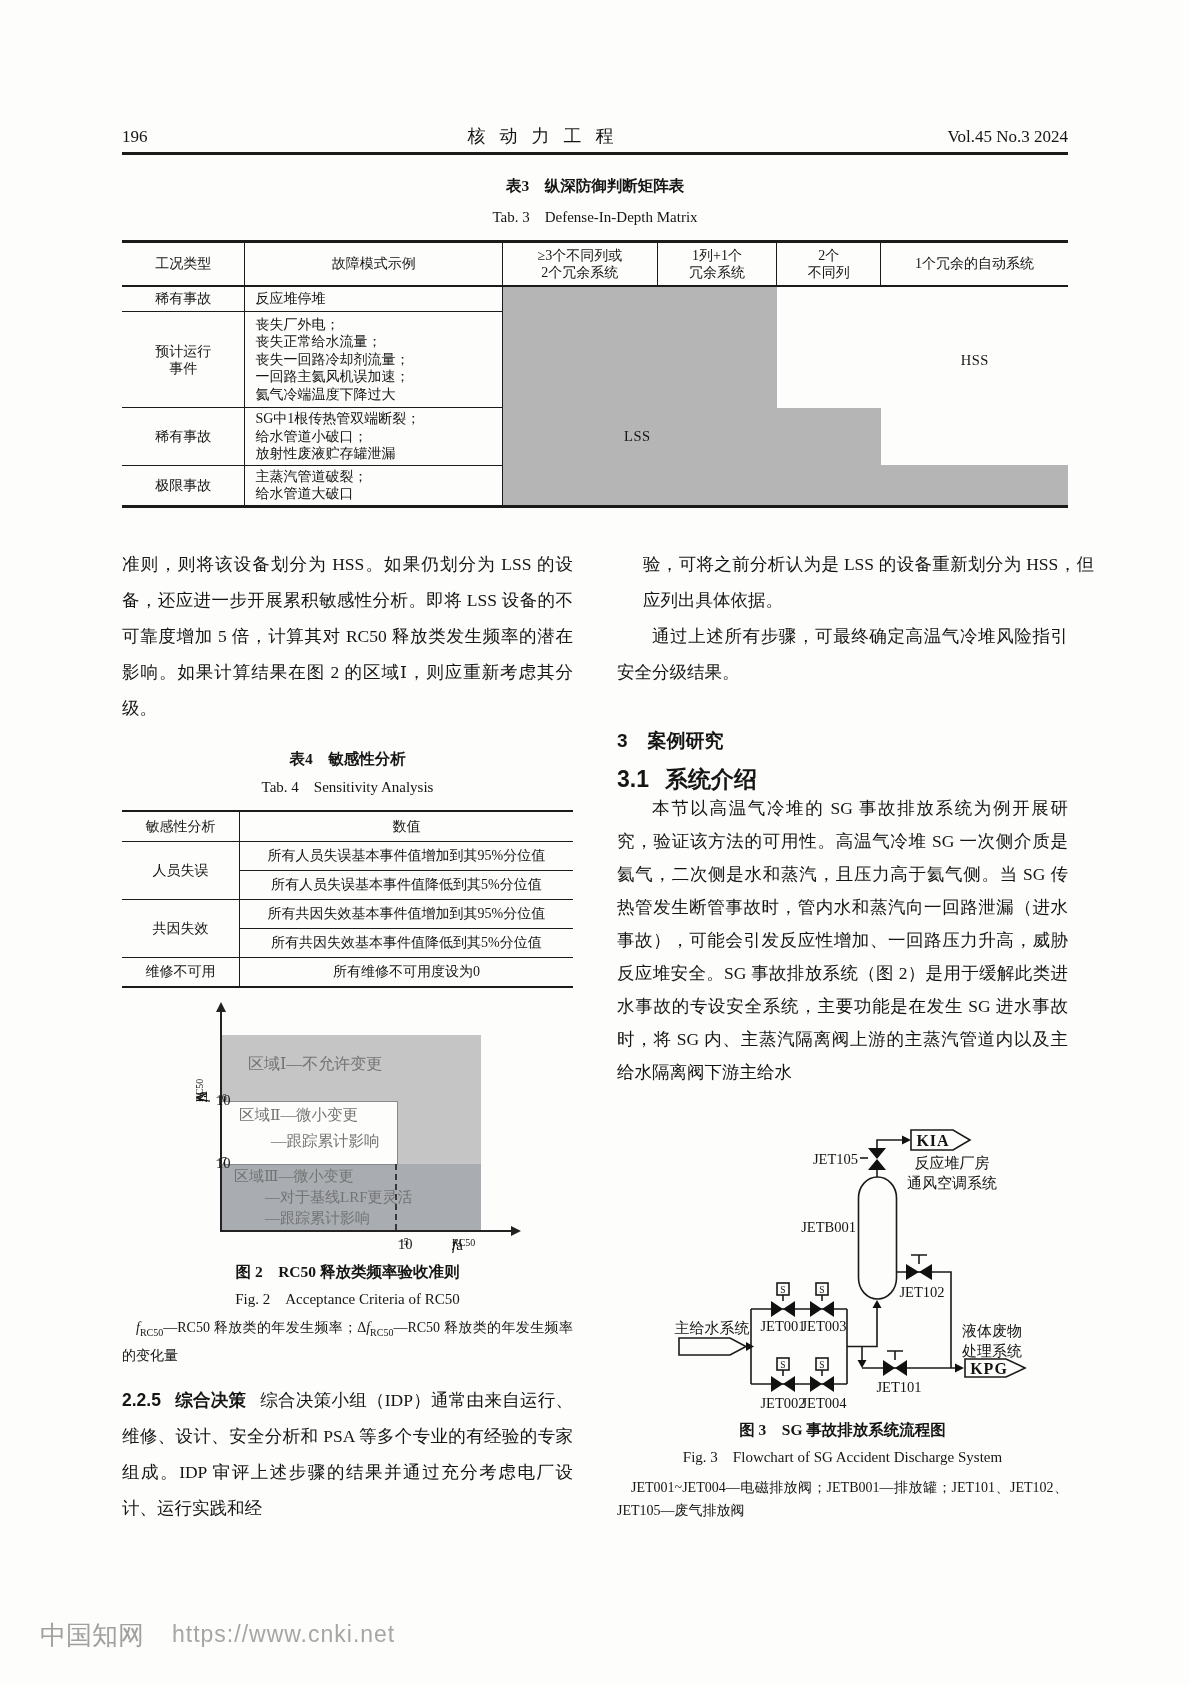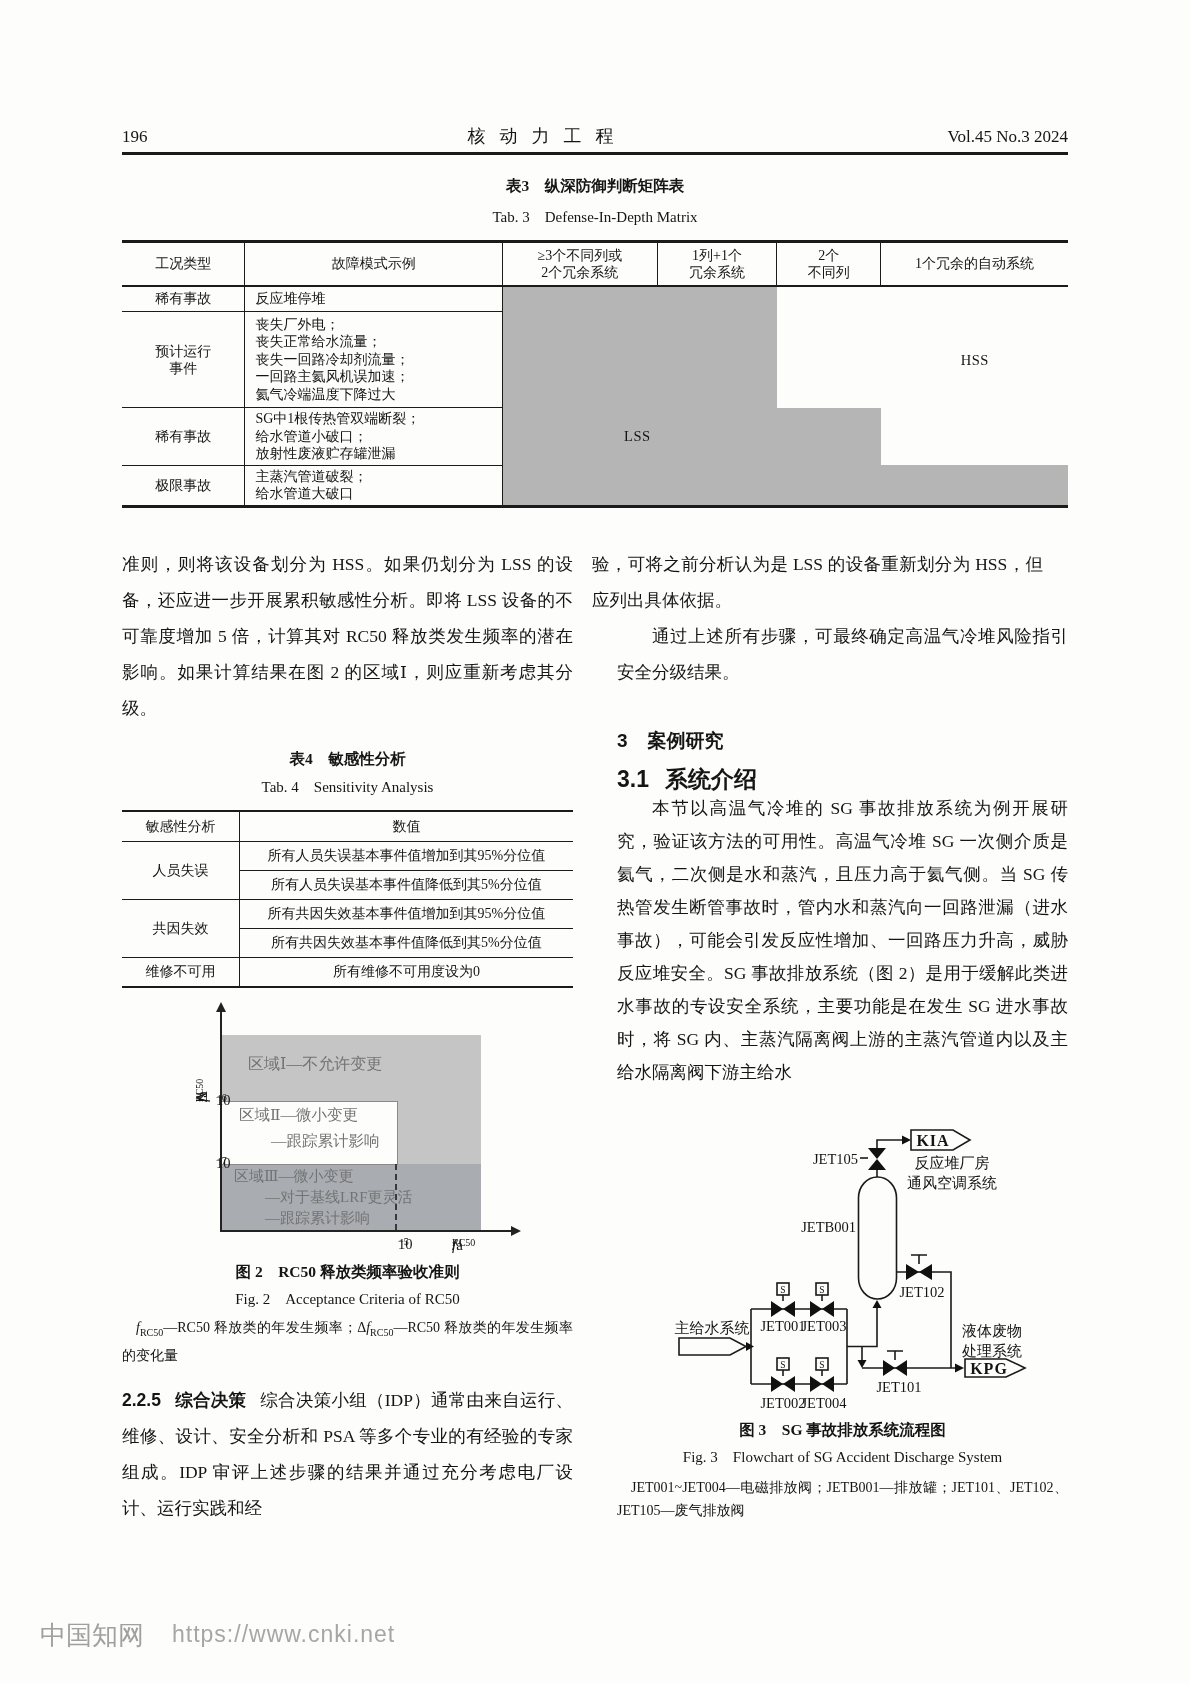--- a/index.html
+++ b/index.html
@@ -226,21 +226,21 @@
       </span>
   </div>
   <div class="abs cap-zh" style="left:122px;top:1262px;">图 2　RC50 释放类频率验收准则</div>
   <div class="abs cap-en" style="left:122px;top:1290px;">Fig. 2　Acceptance Criteria of RC50</div>
   <div class="abs fnote" style="left:122px;top:1316px;"><i>f</i><sub>RC50</sub><span>—RC50 释放类的年发生频率；Δ</span><i>f</i><sub>RC50</sub><span>—RC50 释放类的年发生频率的变化量</span></div>
 
   <div class="abs body" style="left:122px;top:1382px;width:451px;">
     <span class="h-inline">2.2.5</span><span class="h-inline">综合决策</span><span>综合决策小组（IDP）通常由来自运行、维修、设计、安全分析和 PSA 等多个专业的有经验的专家组成。IDP 审评上述步骤的结果并通过充分考虑电厂设计、运行实践和经</span>
   </div>
 
-  <div class="abs body" style="left:592px;top:546px;width:451px;">验，可将之前分析认为是 LSS 的设备重新划分为 HSS，但应列出具体依据。</div>
+  <div class="abs body" style="left:643px;top:546px;width:451px;">验，可将之前分析认为是 LSS 的设备重新划分为 HSS，但应列出具体依据。</div>
   <div class="abs body ind" style="left:617px;top:618px;width:451px;">通过上述所有步骤，可最终确定高温气冷堆风险指引安全分级结果。</div>
   <div class="abs hsans" style="left:617px;top:728px;font-size:19px;">
     <span>3</span><span style="margin-left:20px;">案例研究</span>
   </div>
   <div class="abs hsans" style="left:617px;top:764px;font-size:23px;">
     <span>3.1</span><span style="margin-left:16px;">系统介绍</span>
   </div>
   <div class="abs body ind" style="left:617px;top:792px;width:451px;line-height:33px;">本节以高温气冷堆的 SG 事故排放系统为例开展研究，验证该方法的可用性。高温气冷堆 SG 一次侧介质是氦气，二次侧是水和蒸汽，且压力高于氦气侧。当 SG 传热管发生断管事故时，管内水和蒸汽向一回路泄漏（进水事故），可能会引发反应性增加、一回路压力升高，威胁反应堆安全。SG 事故排放系统（图 2）是用于缓解此类进水事故的专设安全系统，主要功能是在发生 SG 进水事故时，将 SG 内、主蒸汽隔离阀上游的主蒸汽管道内以及主给水隔离阀下游主给水</div>
 
   <svg class="abs fig3" width="480" height="312" viewBox="0 0 480 312">

